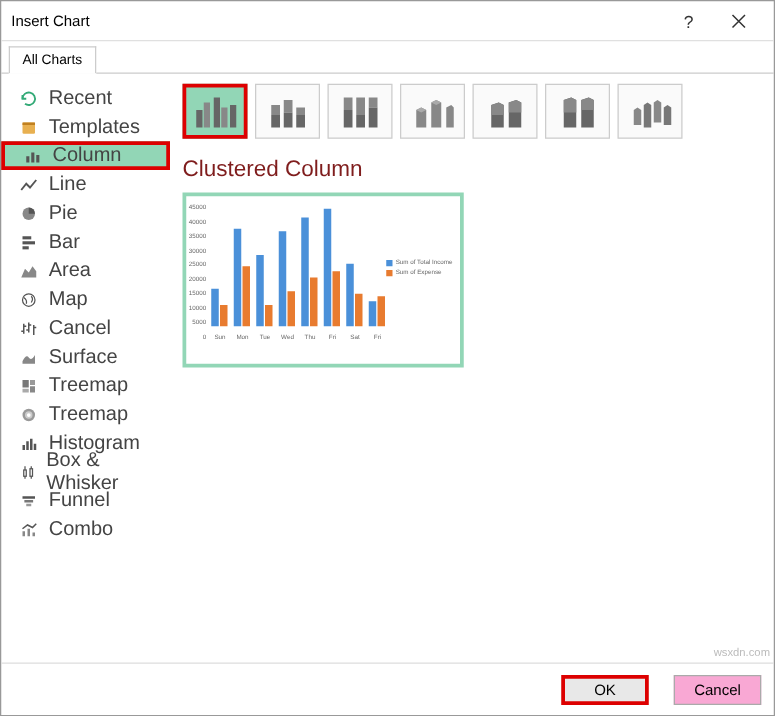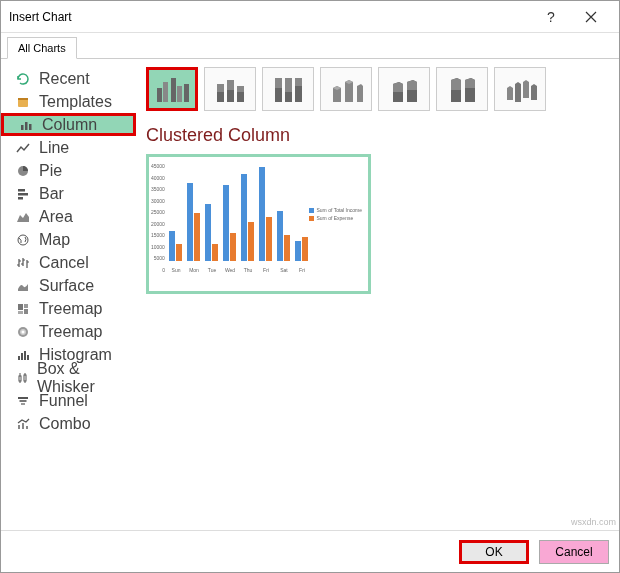--- a/index.html
+++ b/index.html
@@ -27,21 +27,21 @@
 .y-axis { position: absolute; left: -16px; top: 0; height: 100%; font-size: 5px; color: #666; display: flex; flex-direction: column; justify-content: space-between; align-items: flex-end; }
 .bars-area { position: absolute; left: 0; bottom: 12px; width: 100%; height: 98px; display: flex; align-items: flex-end; gap: 4px; padding-left: 2px; }
 .bar-group { display: flex; align-items: flex-end; gap: 1px; width: 14px; }
 .bar1 { width: 6px; background: #4a90d9; }
 .bar2 { width: 6px; background: #e87b2f; }
 .x-axis { position: absolute; bottom: 0; left: 0; width: 100%; display: flex; gap: 4px; font-size: 5px; color: #666; padding-left: 2px; }
 .x-axis span { width: 14px; text-align: center; }
 .legend { position: absolute; right: 6px; top: 50px; font-size: 5px; color: #666; }
 .legend-item { display: flex; align-items: center; gap: 3px; margin-bottom: 2px; }
 .legend-sw { width: 5px; height: 5px; }
-.button-row { height: 42px; border-top: 1px solid #ddd; display: flex; align-items: center; justify-content: flex-end; padding: 0 10px; gap: 10px; margin-top: 11px; }
+.button-row { height: 42px; border-top: 1px solid #ddd; display: flex; align-items: center; justify-content: flex-end; padding: 0 10px; gap: 20px; margin-top: 11px; }
 .btn { min-width: 70px; height: 24px; font-size: 12px; border: 1px solid #aaa; background: #f9a8d4; cursor: pointer; display: flex; align-items: center; justify-content: center; }
 .btn.ok { background: #e8e8e8; }
 .btn.ok.red-box { border: 3px solid #d00; }
 .watermark { position: absolute; right: 4px; bottom: 46px; font-size: 9px; color: #bbb; }
 svg { display: block; }
 </style>
 </head>
 <body>
 
 <div class="dialog">

